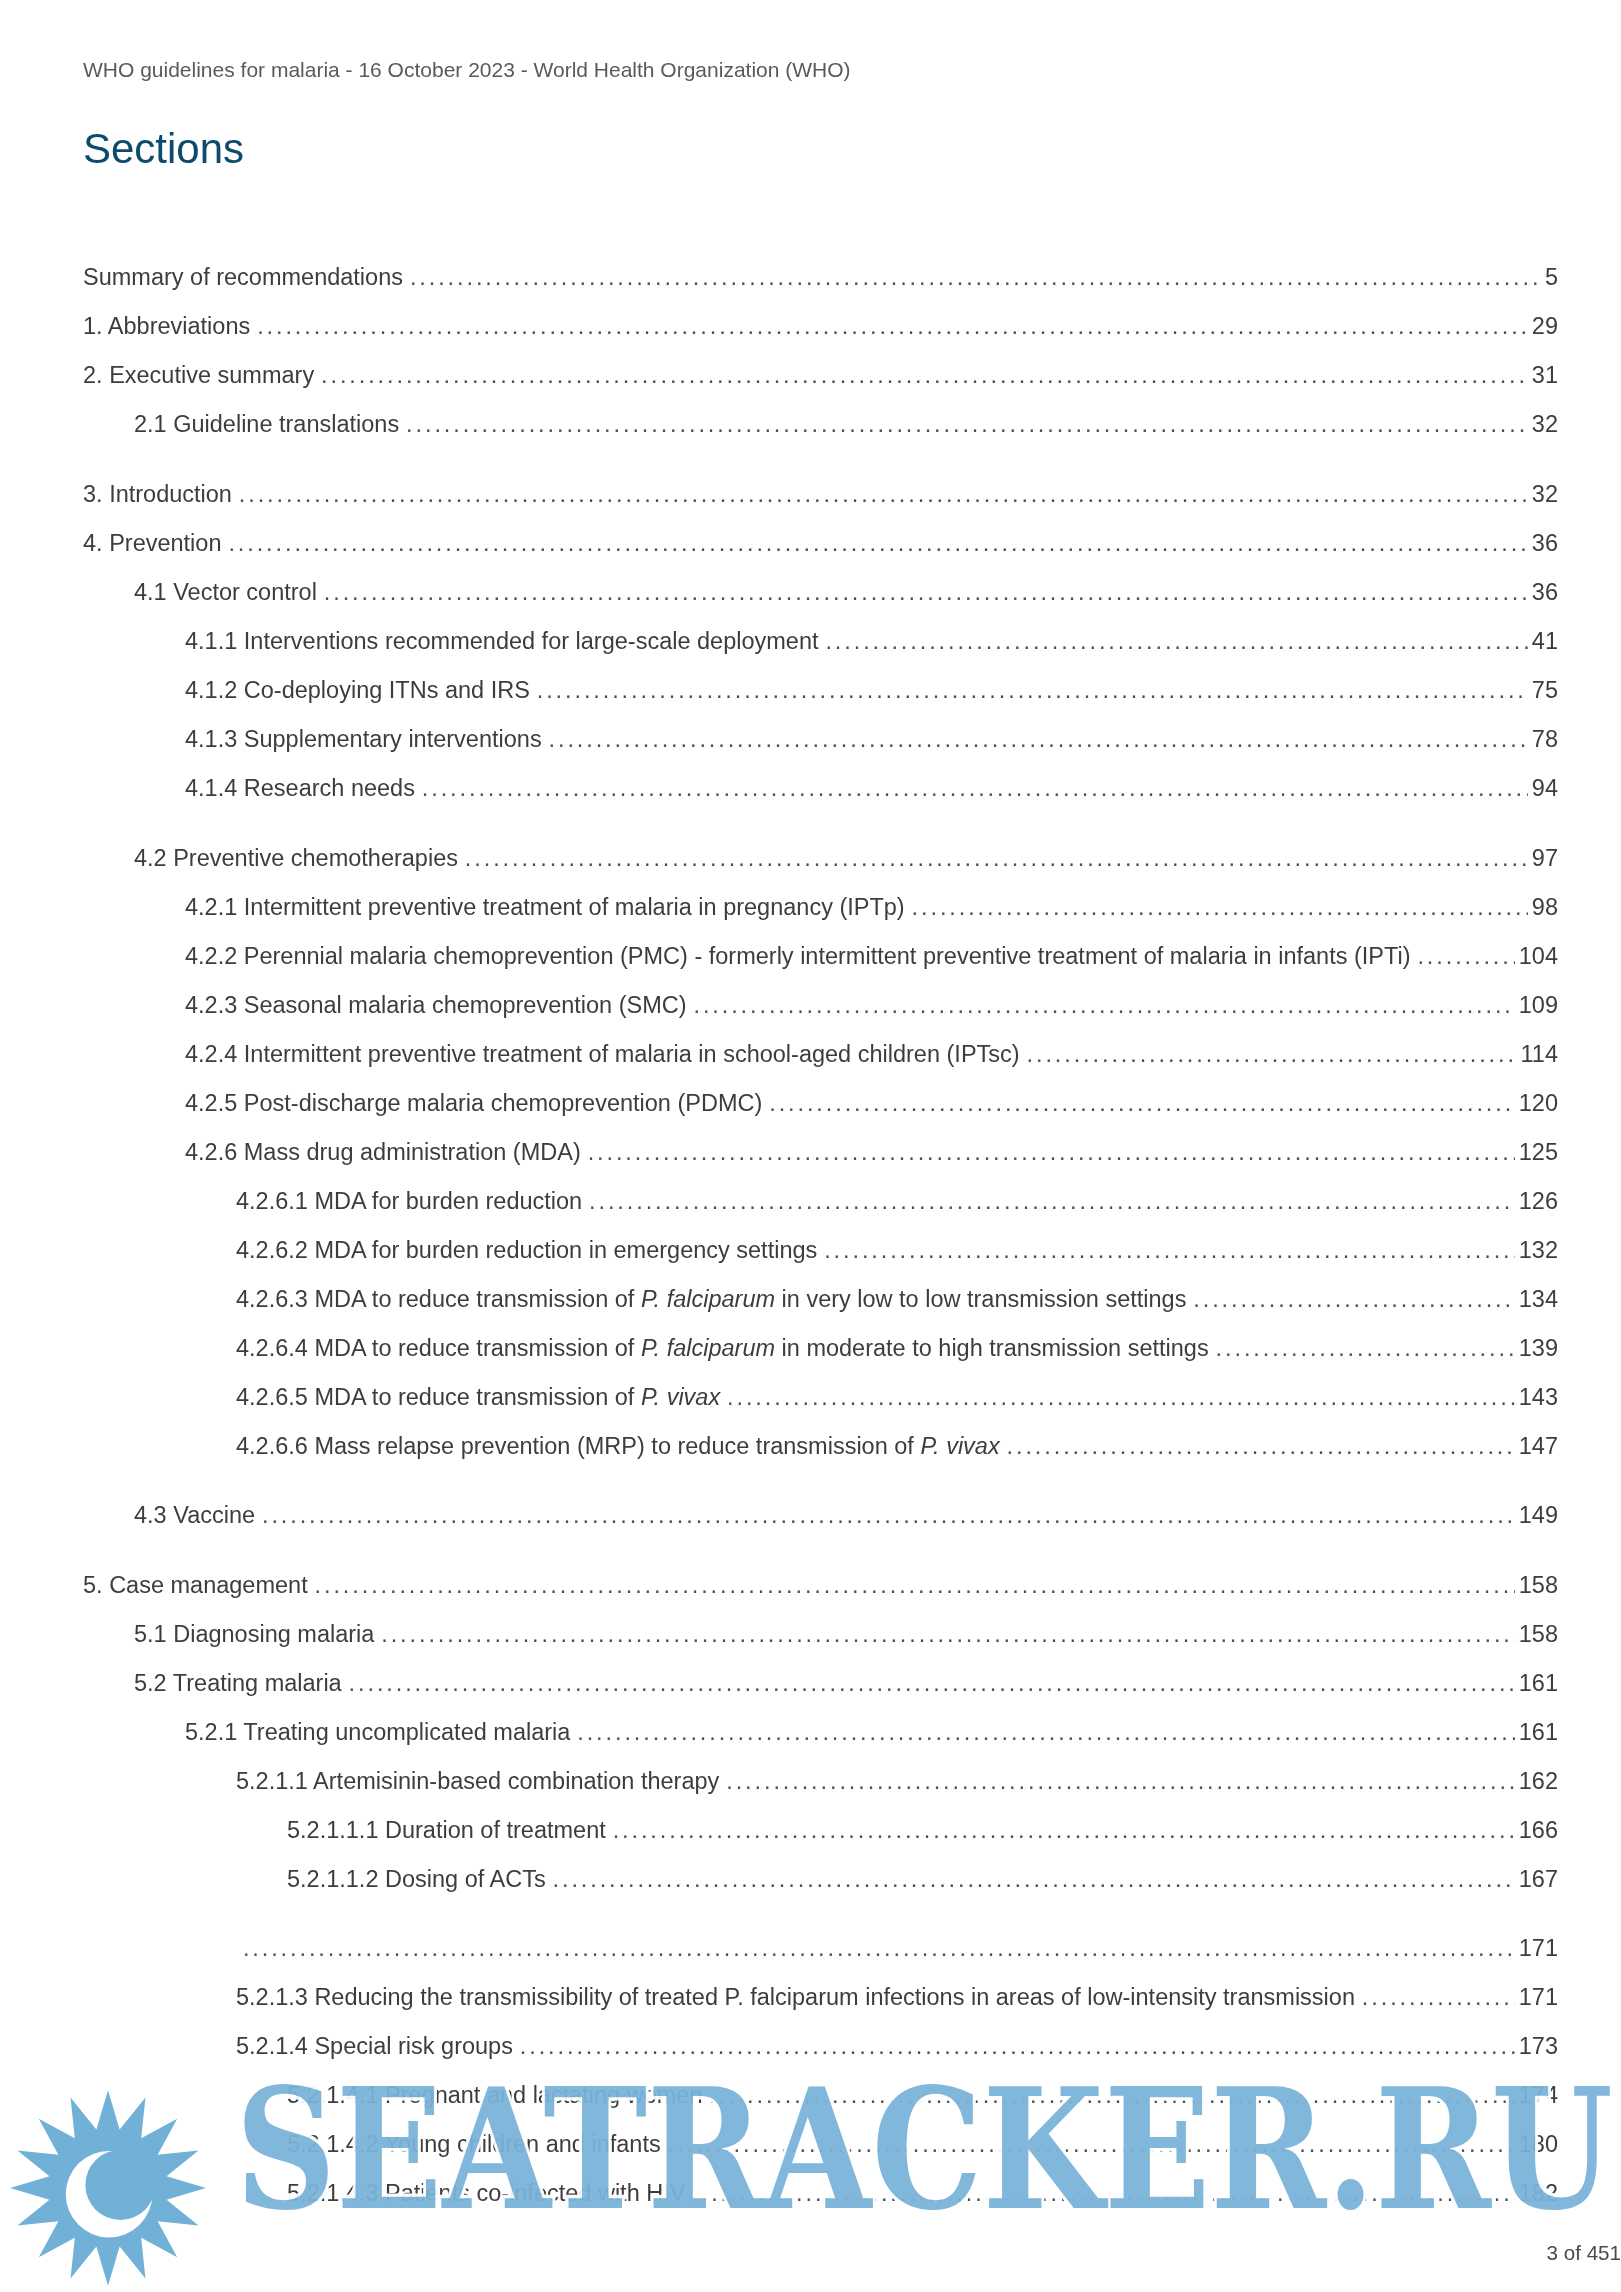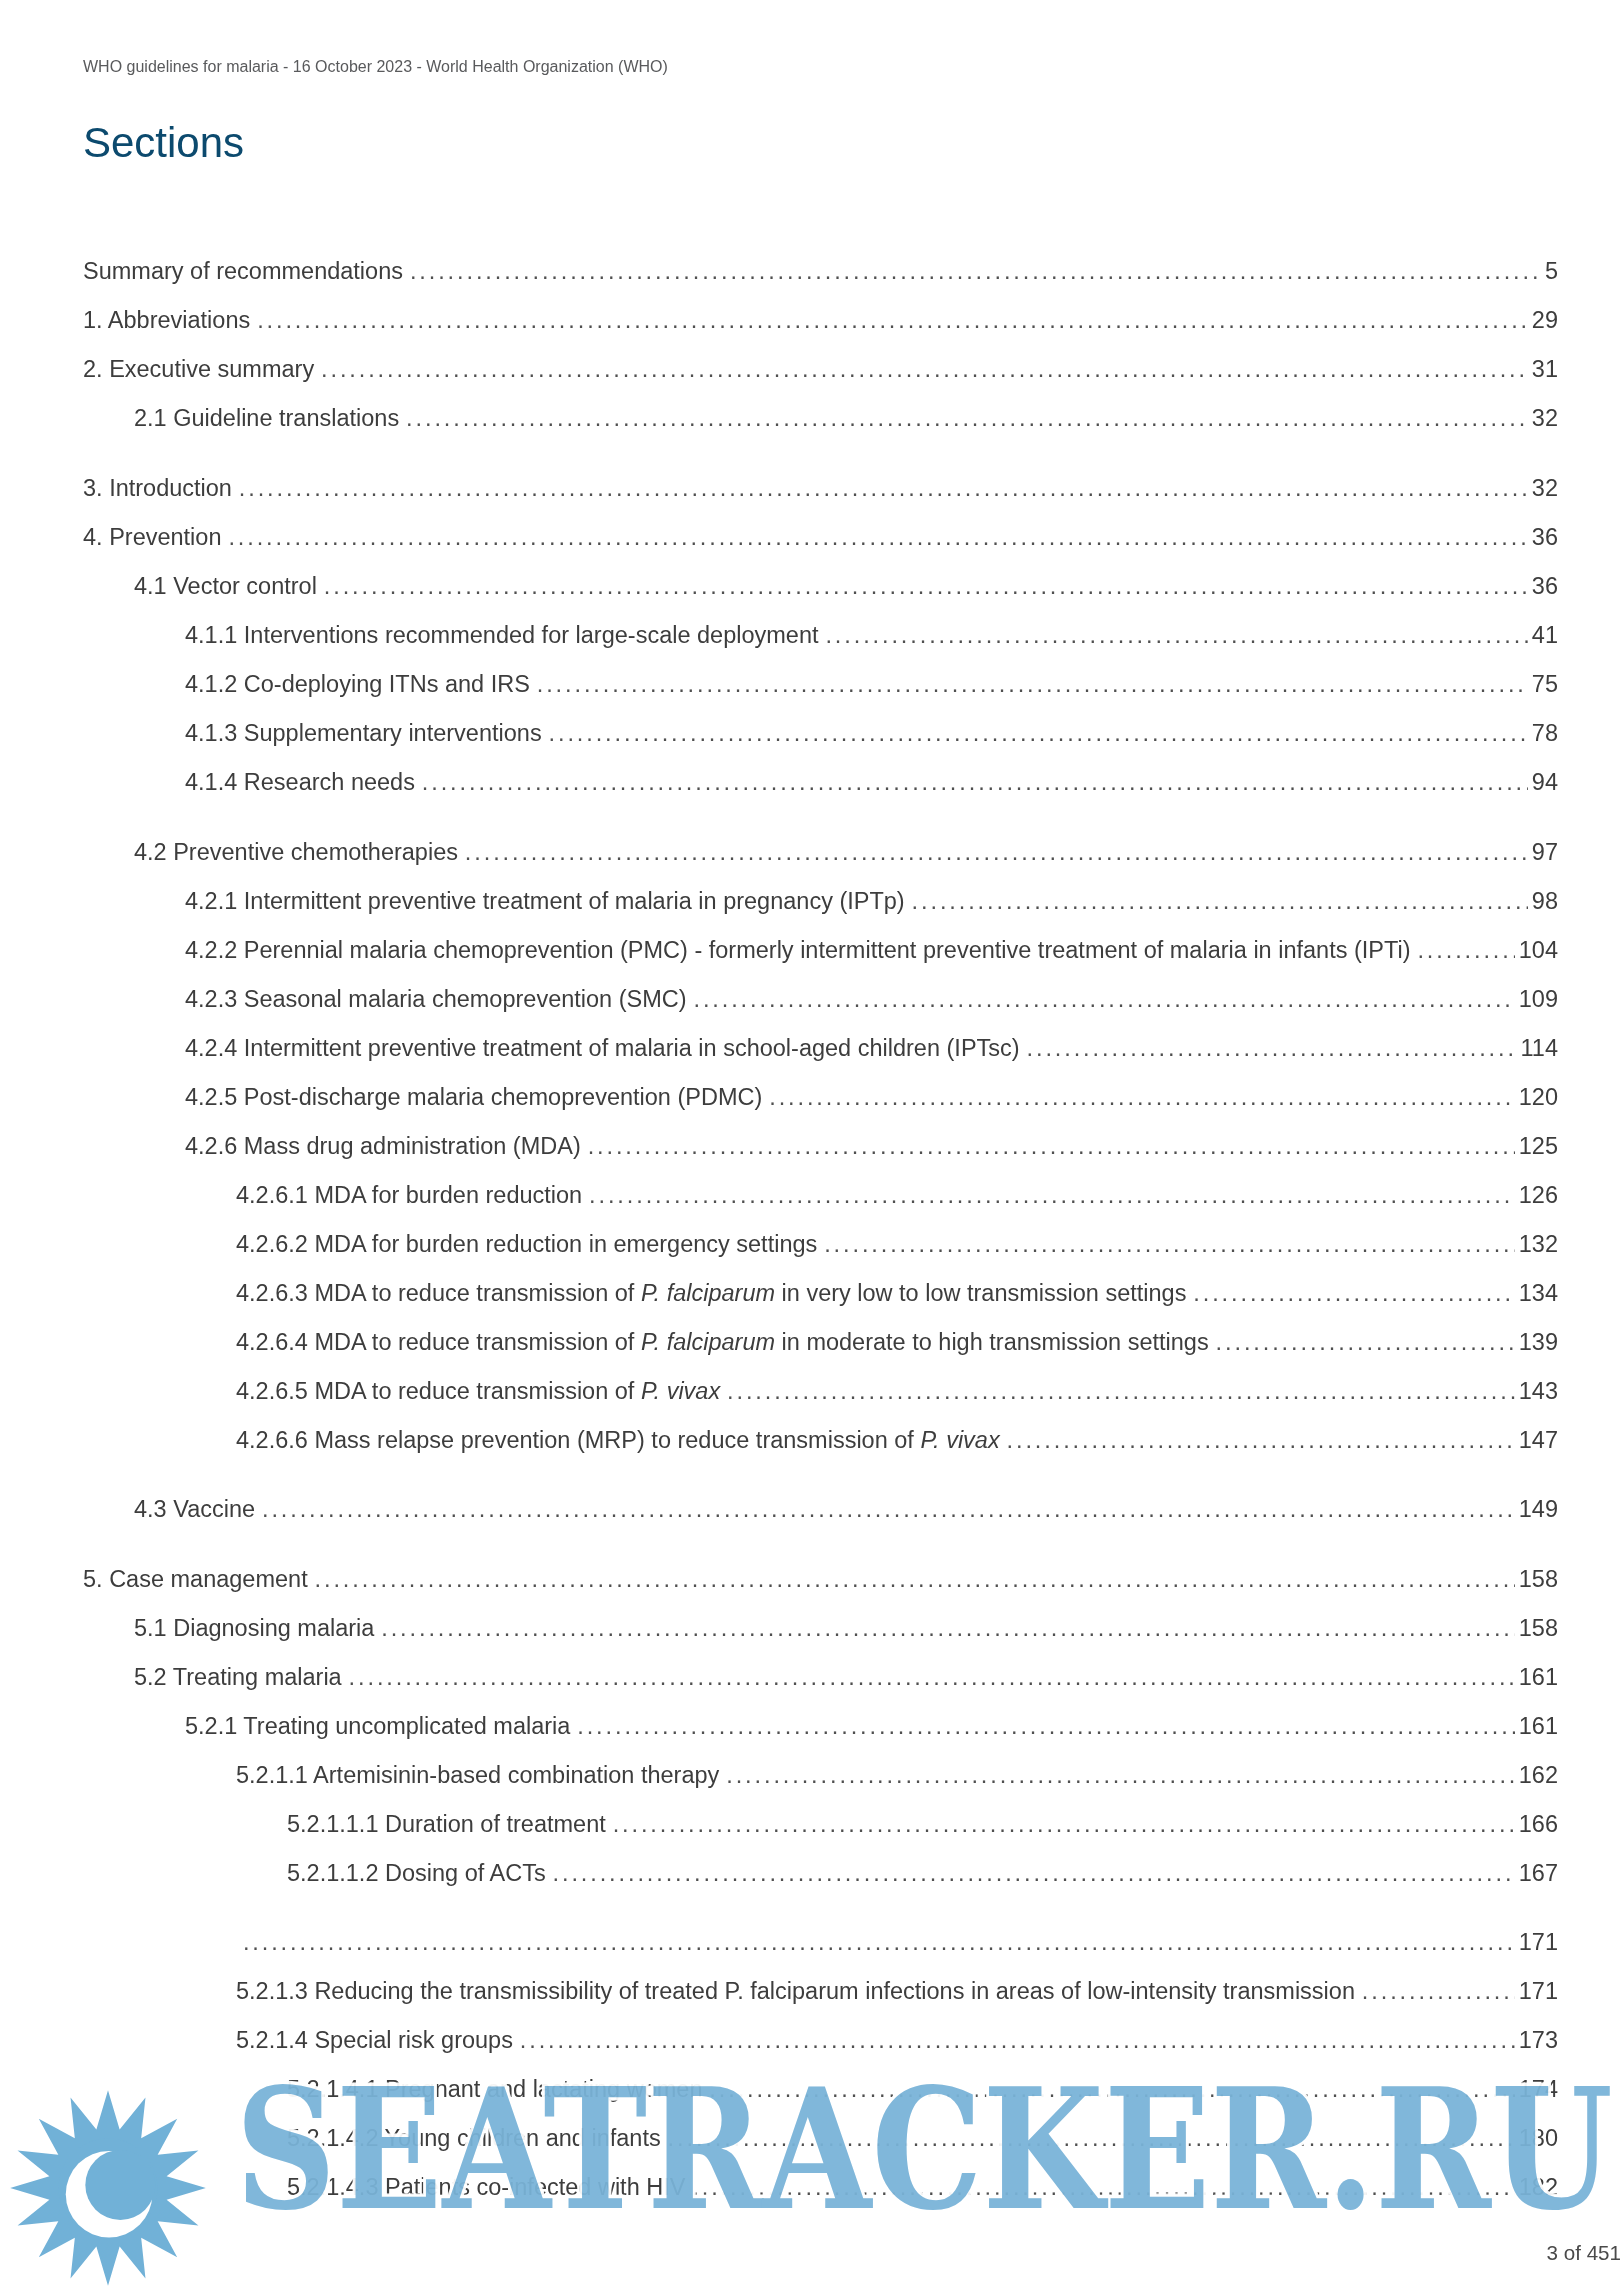--- a/index.html
+++ b/index.html
@@ -14,21 +14,21 @@
     overflow: hidden;
     font-family: "Liberation Sans", sans-serif;
   }
   .page {
     position: absolute;
     inset: 0;
     padding: 57px 63px 0 83px;
     box-sizing: border-box;
   }
   .doc-header {
-    font-size: 16px;
+    font-size: 21px;
     line-height: 1.2;
     color: #595a5c;
   }
   .page-title {
     margin: 43px 0 0 0;
     font-size: 42px;
     line-height: 1.15;
     font-weight: 400;
     color: #0c4a6e;
   }

